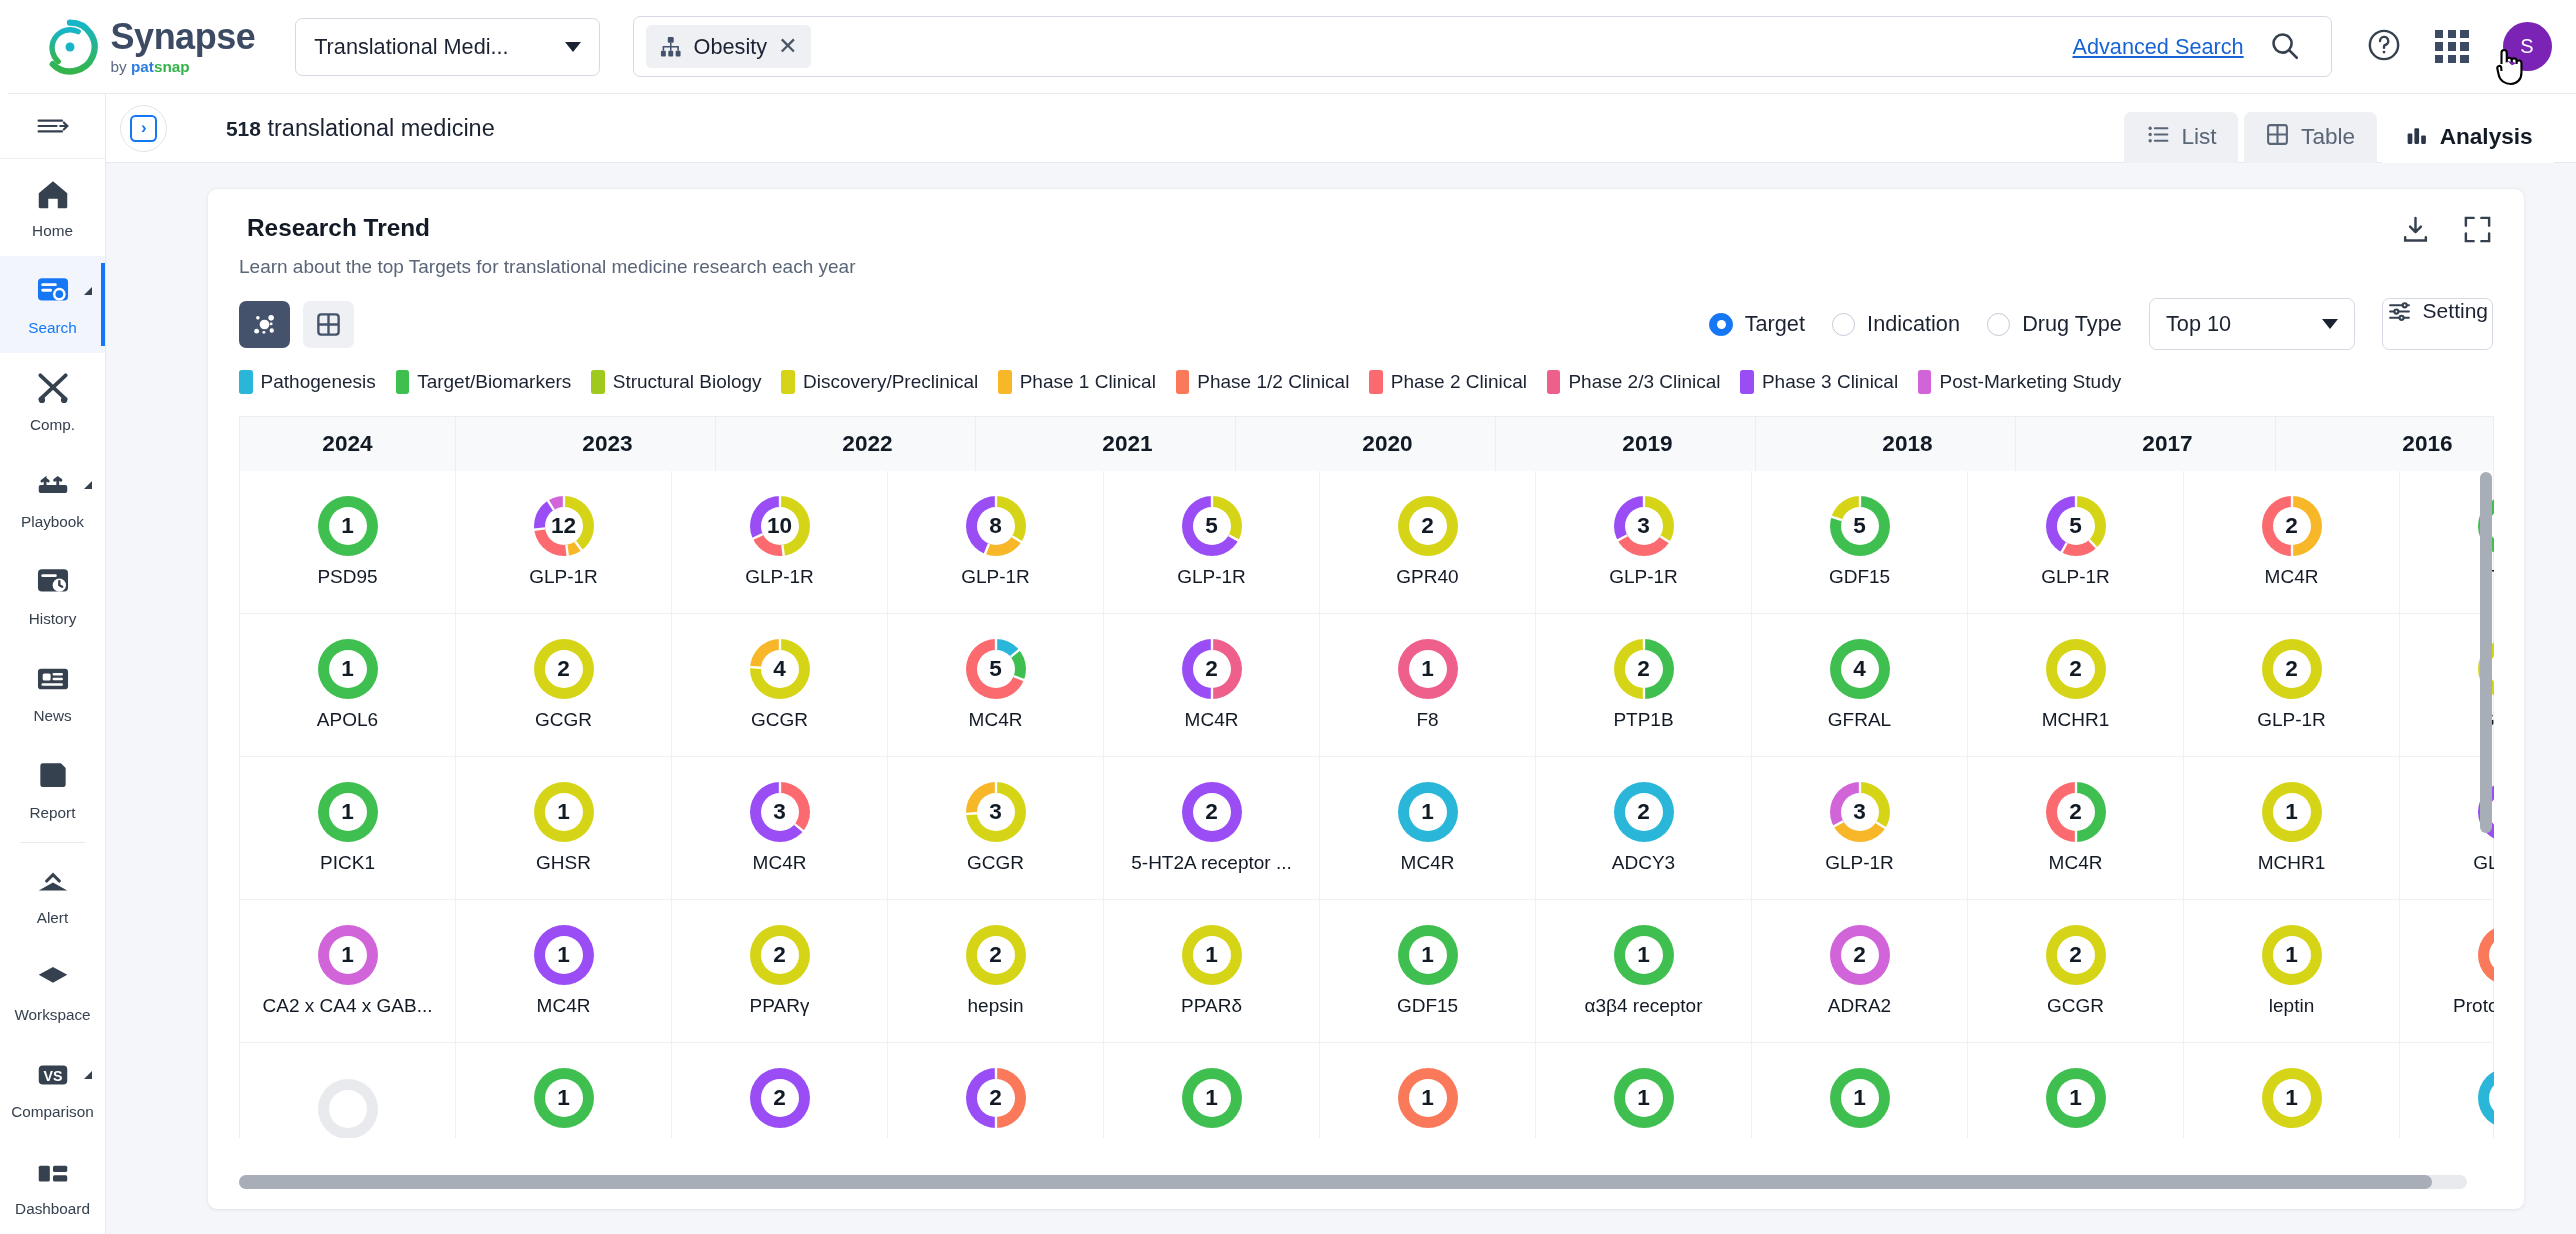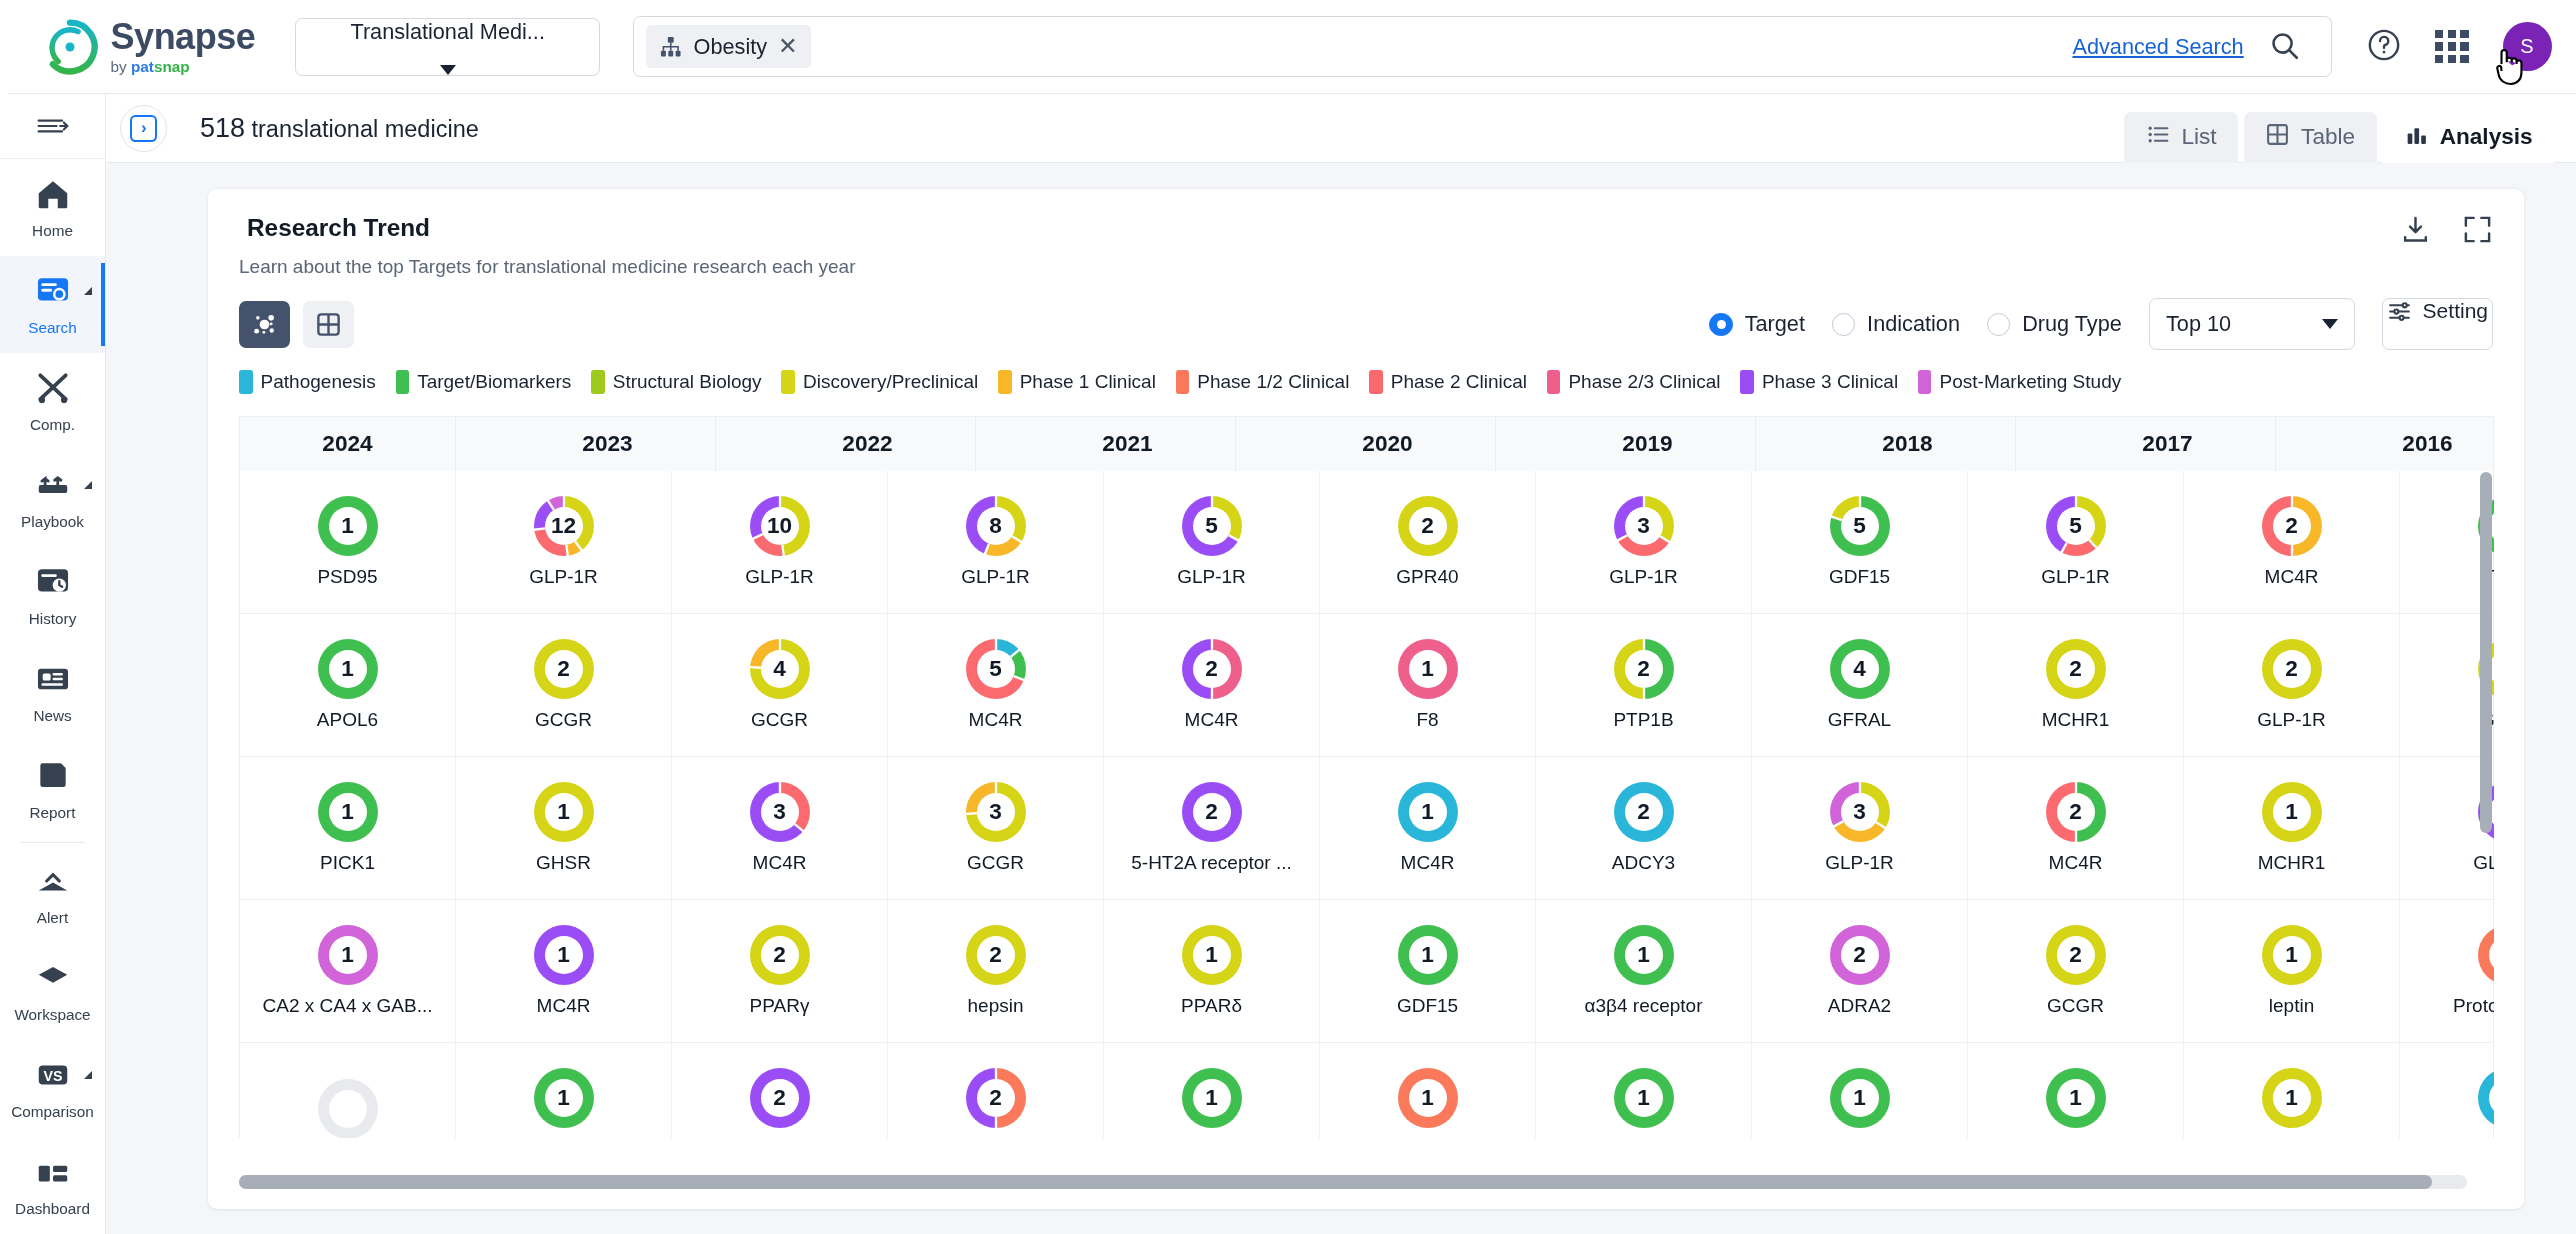--- a/index.html
+++ b/index.html
@@ -21,21 +21,21 @@
   .logo-text { margin-left: 12.6px; line-height: 1; }
   .logo-title { font-size: 36px; font-weight: 600; color: #3c4b63; letter-spacing: -0.5px; }
   .logo-sub { font-size: 15.3px; margin-top: 3.6px; color: #5c6b82; }
   .logo-sub .b { color: #2f7de1; font-weight: 700; }
   .logo-sub .g { color: #34b34a; font-weight: 700; }
 
   .db-select {
     margin-left: 40px; width: 305px; height: 58px;
     border: 0.9px solid #d4d9e2; border-radius: 7.2px; background: #fff;
     display: flex; align-items: center; justify-content: space-between;
-    padding: 0 18px; font-size: 21.7px; color: #1b2332; cursor: pointer; flex-direction: column;
+    padding: 0 18px; font-size: 21.7px; color: #1b2332; cursor: pointer;
   }
   .caret { width:0;height:0;border-left:8.1px solid transparent;border-right:8.1px solid transparent;border-top:10px solid #1b2332; }
 
   .searchbox {
     margin-left: 32.5px; width: 1699px; height: 61px;
     border: 0.9px solid #d4d9e2; border-radius: 7.2px; background: #fff;
     display: flex; align-items: center; padding: 0 12.6px; position: relative;
   }
   .chip {
     display: flex; align-items: center; gap: 10.8px; height: 43px;
@@ -83,21 +83,21 @@
     height: 69px; background: #fff; display: flex; align-items: center;
     border-bottom: 0.9px solid #e6e9ef; position: relative;
   }
   .collapse-btn {
     width: 47px; height: 47px; margin-left: 14.4px; border-radius: 50%;
     border: 0.9px solid #e0e4ea; display: flex; align-items: center; justify-content: center; cursor: pointer;
   }
   .collapse-inner { width: 27px; height: 27px; border: 2.7px solid #1677f5; border-radius: 5.4px;
     display:flex;align-items:center;justify-content:center;color:#1677f5;font-size:17px;font-weight:700;}
   .result-title { margin-left: 32.5px; font-size: 23.5px; }
-  .result-title b { font-size: 27px; font-weight: 400; }
+  .result-title b { font-size: 21px; font-weight: 700; margin-left: 26px; }
   .view-tabs { position: absolute; right: 21.7px; display: flex; align-items: flex-end; height: 69px; }
   .vtab {
     display: flex; align-items: center; gap: 10.8px; height: 51px; padding: 0 21.7px;
     font-size: 22.6px; color: #5a6677; background: #eef0f4; border-radius: 7.2px 7.2px 0 0;
     cursor: pointer; margin-left: 5.4px;
   }
   .vtab.active { background: #fff; color: #121a26; font-weight: 600;
      box-shadow: 0 -1.8px 0 #fff; }
 
   

